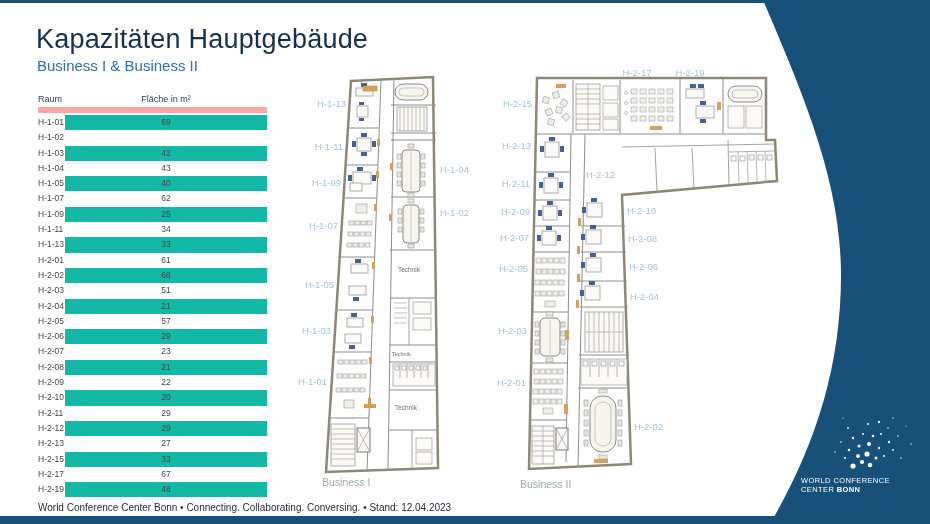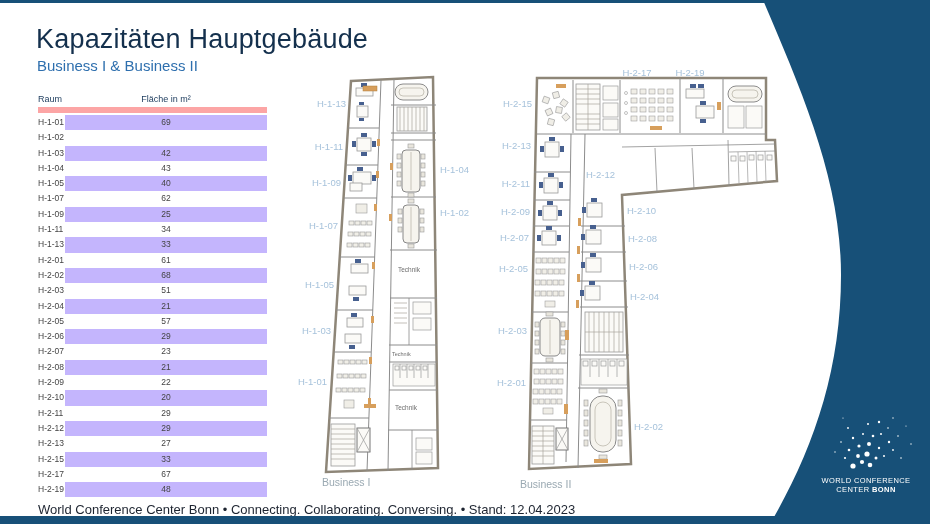--- a/index.html
+++ b/index.html
@@ -14,31 +14,31 @@
   .page-subtitle{position:absolute;left:37px;top:57px;font-size:15px;color:#2e6fae;}
   
   .cap-table{position:absolute;left:38px;top:92px;width:229px;font-size:8.5px;color:#444;}
   .cap-head{display:flex;height:15px;line-height:15px;color:#1b3a5c;font-size:9px;
             border-bottom:6px solid #fca5a5;margin-bottom:2px;}
   .cap-head .c1{width:27px;}
   .cap-head .c2{width:202px;text-align:center;}
   .trow{display:flex;height:15.3px;line-height:15.3px;}
   .trow .raum{width:27px;white-space:nowrap;}
   .trow .val{width:202px;text-align:center;}
-  .trow.striped .val{background:#c4b5fd;}
+  .trow.striped .val{background:#14b8a6;}
   
   .plan-svg{position:absolute;left:0;top:0;width:930px;height:524px;pointer-events:none;}
   .room-label{fill:#a6c2db;font-size:9.5px;font-family:"Liberation Sans",sans-serif;}
   .plan-caption{fill:#9aa9b2;font-size:10.5px;font-family:"Liberation Sans",sans-serif;}
   .technik{fill:#6d6d6d;font-size:6.5px;font-family:"Liberation Sans",sans-serif;}
   .technik.small{font-size:5.5px;}
   
-  .footer{position:absolute;left:38px;top:502px;font-size:13px;color:#1d2430;}
+  .footer{position:absolute;left:38px;top:502px;font-size:10px;color:#1d2430;}
   
-  .logo{position:absolute;left:801px;top:404px;width:130px;text-align:center;color:#ffffff;}
+  .logo{position:absolute;left:801px;top:404px;width:130px;color:#ffffff;}
   .logo .dots{display:block;margin:0 auto;}
   .logo .l1{font-size:7.5px;letter-spacing:0.4px;line-height:9px;}
   .logo .l2{font-size:7.5px;letter-spacing:0.4px;line-height:9px;}
   .logo .bold{font-weight:bold;}
 </style>
 </head>
 <body>
 
 <div class="top-bar"></div>
 

